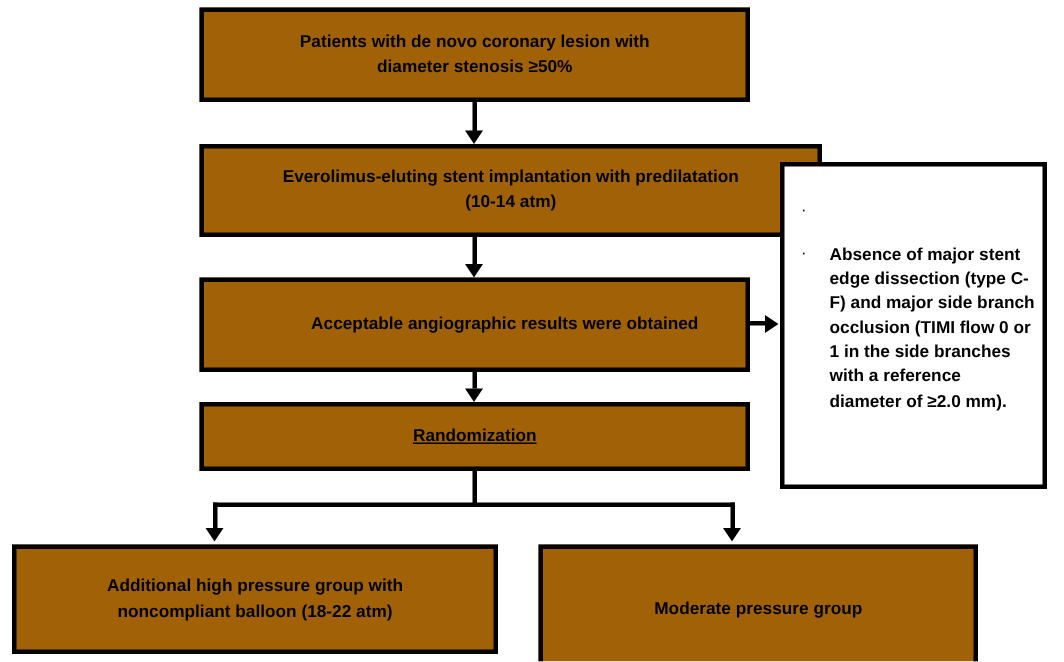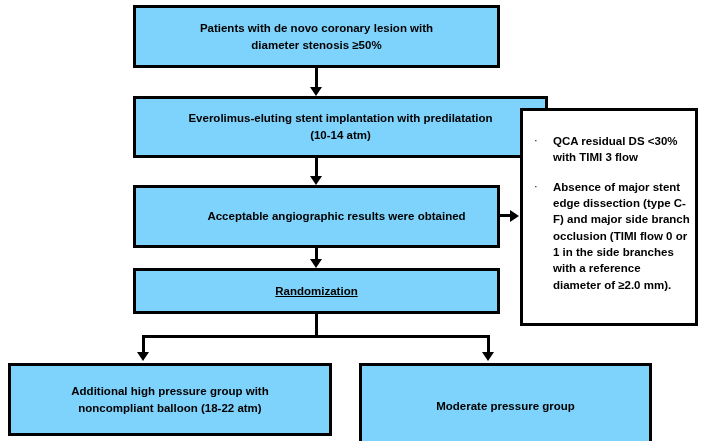--- a/index.html
+++ b/index.html
@@ -12,21 +12,21 @@
     width: 709px;
     height: 441px;
     background: #ffffff;
     font-family: "Liberation Sans", sans-serif;
     overflow: hidden;
   }
   .box {
     position: absolute;
     box-sizing: border-box;
     border: 3px solid #000000;
-    background: #7dd3fc;
+    background: #a16207;
     display: flex;
     align-items: center;
     justify-content: center;
     text-align: center;
     font-weight: bold;
     color: #000000;
     font-size: 11.5px;
     line-height: 1.45;
   }
   .box .txt {
@@ -139,21 +139,20 @@
 
   <div class="box" id="node-moderate">
     <span class="txt">Moderate pressure group</span>
   </div>
 
   <div id="panel-criteria">
     <div class="bullet-list">
 
       <div class="bullet-row">
         <span class="bullet-mark">·</span>
-        <span class="bullet-text">QCA residual DS &lt;30% with TIMI 3 flow</span>
       </div>
 
       <div class="bullet-row">
         <span class="bullet-mark">·</span>
         <span class="bullet-text">Absence of major stent edge dissection (type C-F) and major side branch occlusion (TIMI flow 0 or 1 in the side branches with a reference diameter of ≥2.0 mm).</span>
       </div>
 
     </div>
   </div>
 

